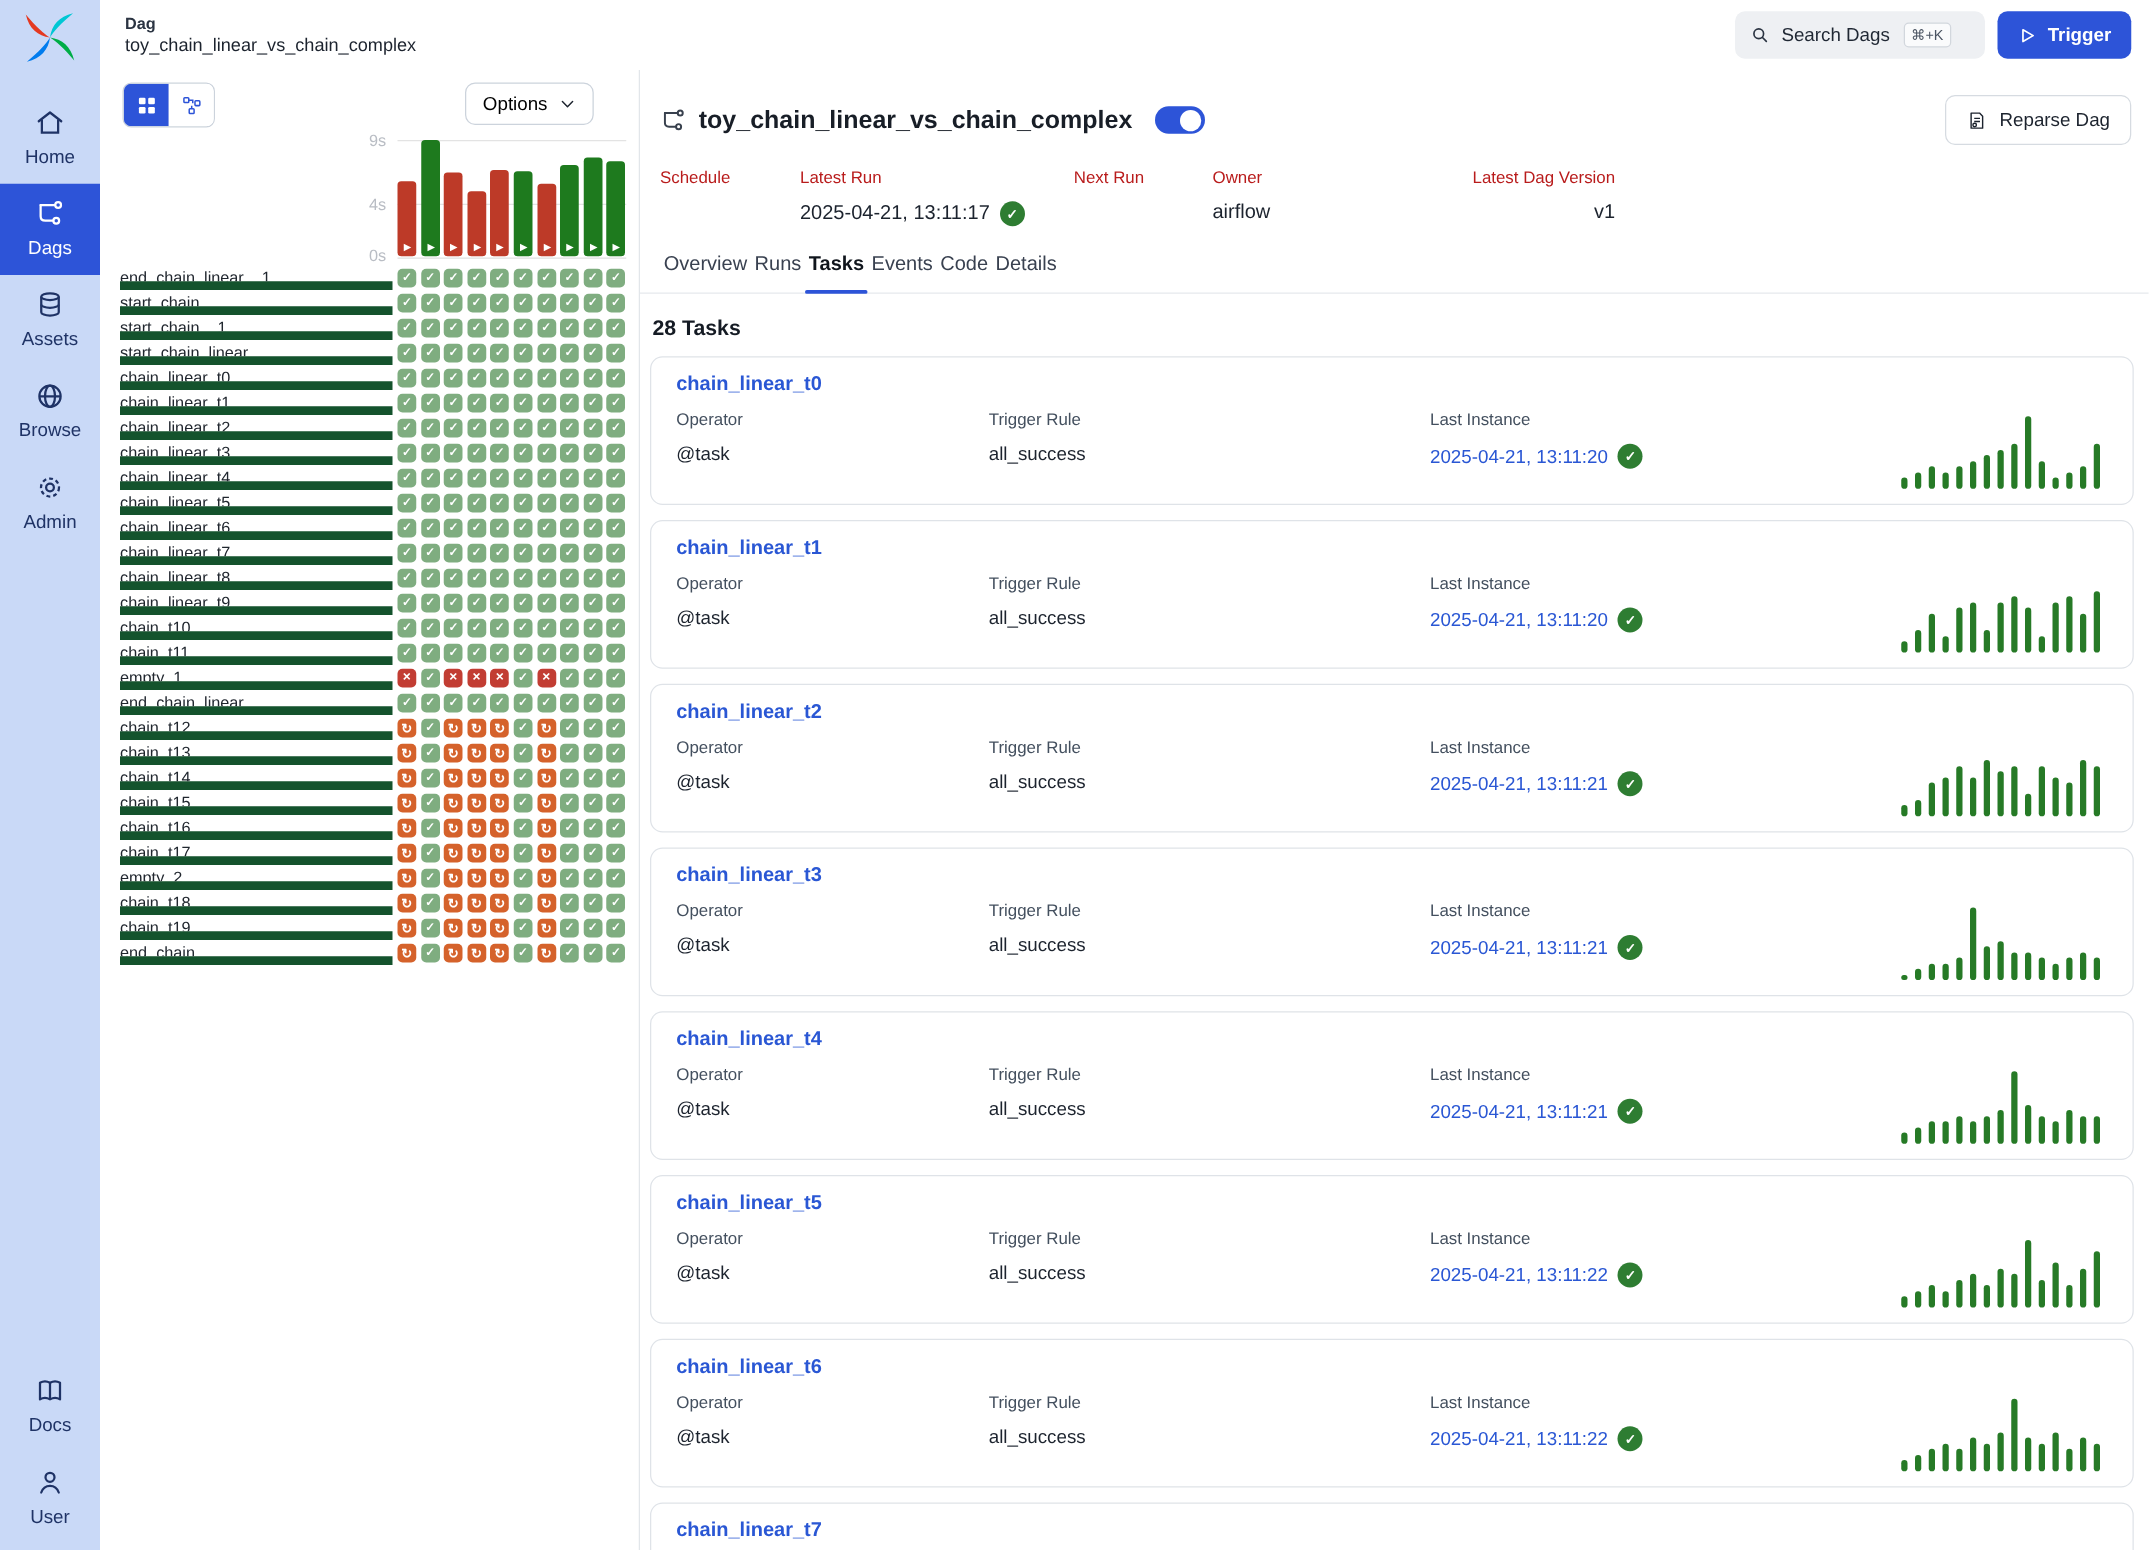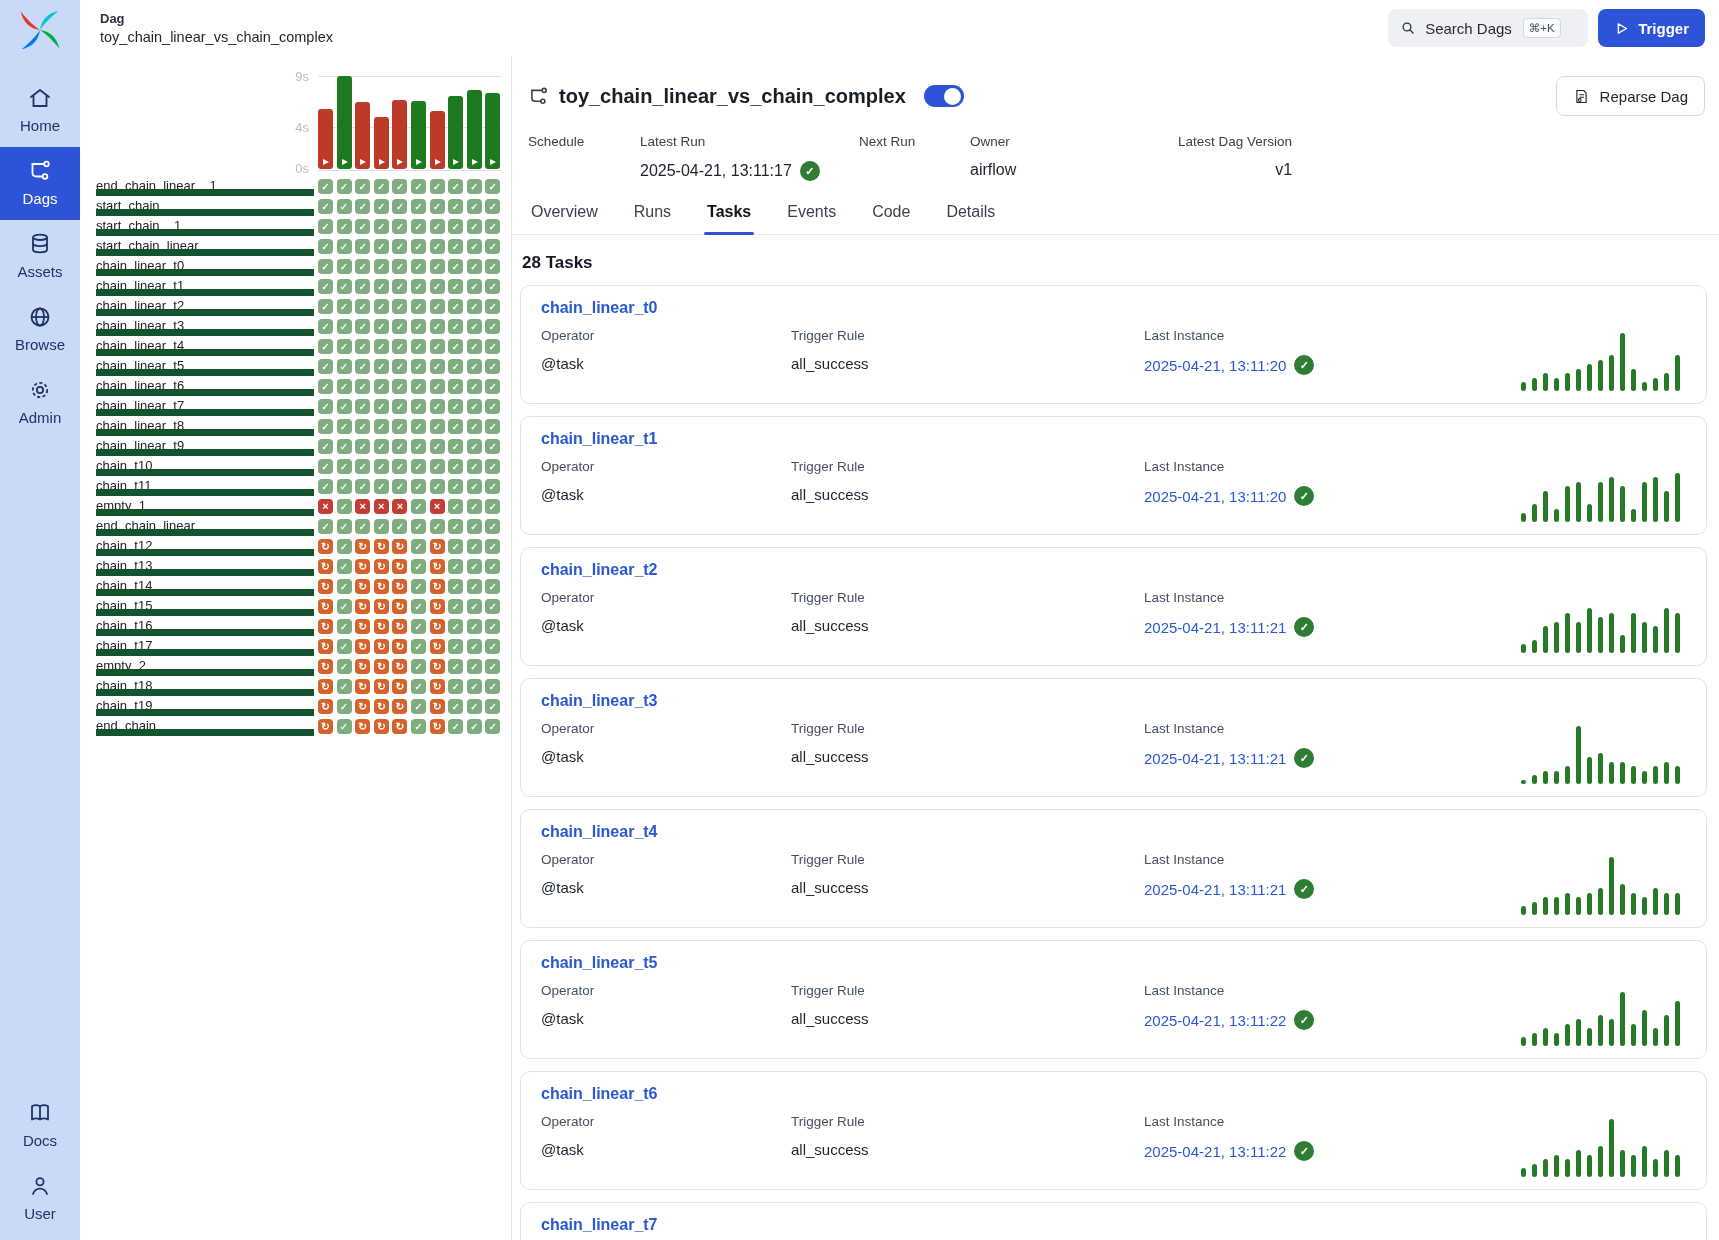--- a/index.html
+++ b/index.html
@@ -82,30 +82,30 @@
   .switch { width:40px; height:22px; border-radius:11px; background:var(--accent); position:relative;
     margin-left:8px; cursor:pointer; flex-shrink:0; }
   .switch::after { content:""; position:absolute; right:2.5px; top:2.5px; width:17px; height:17px;
     border-radius:50%; background:#fff; }
   .reparse-btn { margin-left:auto; height:40px; border:1px solid #d6dbe1; border-radius:8px; background:#fff;
     display:flex; align-items:center; gap:10px; padding:0 16px; font-size:15px; color:#1c232e; cursor:pointer;
     font-family:inherit; }
   .reparse-btn svg { width:17px; height:17px; stroke:#1c232e; fill:none; stroke-width:1.6; }
 
   .meta-row { display:flex; margin-top:18px; align-items:flex-start; }
-  .meta-col .flabel { font-size:13.5px; color:#404040; }
+  .meta-col .flabel { font-size:13.5px; color:#b91c1c; }
   .meta-col .fvalue { font-size:16px; color:#1c232e; margin-top:12px; display:flex; align-items:center; gap:8px; }
   .mc-schedule { width:112px; } .mc-latest { width:219px; } .mc-next { width:111px; }
   .mc-owner { width:208px; } .mc-tags { flex:1; } .mc-version { text-align:right; }
   .mc-version .fvalue { justify-content:flex-end; }
   .badge-check { width:20px; height:20px; border-radius:50%; background:var(--badge-green); color:#fff;
     font-size:11px; font-weight:bold; display:inline-flex; align-items:center; justify-content:center; flex-shrink:0; }
   .tag-icon { width:16px; height:16px; stroke:#1c232e; fill:none; stroke-width:1.7; flex-shrink:0; }
 
-  .tabs { display:flex; gap:30px; margin-top:22px; padding:0 14px 0 16px; border-bottom:1px solid #e6e9ed; }
+  .tabs { display:flex; margin-top:22px; padding:0 14px 0 16px; border-bottom:1px solid #e6e9ed; }
   .tab { font-size:16px; color:#394150; padding:0 3px 13px; cursor:pointer; position:relative; }
   .tab.active { color:#10151c; font-weight:bold; }
   .tab.active::after { content:""; position:absolute; left:0; right:0; bottom:-1px; height:3px;
     background:var(--accent); border-radius:2px; }
 
   .tasks-wrap { padding:0 12px 0 8px; }
   .tasks-count { font-size:17px; font-weight:bold; margin:18px 0 12px 2px; color:#151b24; }
   .cards { display:flex; flex-direction:column; gap:12px; }
   .card { border:1px solid #dfe3e8; border-radius:10px; height:119px; position:relative;
     padding:13px 20px 0; background:#fff; }
@@ -217,20 +217,46 @@
             <path d="M7 4.5l13 7.5-13 7.5z" fill="none" stroke="#fff" stroke-width="2.2" stroke-linejoin="round"></path>
           </svg>
           <span>Trigger</span>
         </button>
       </div>
     </header>
 
     <div class="content">
 
       <section class="left-panel">
+        <div class="panel-toolbar">
+          <div class="view-toggle">
+            <div class="vt-btn active">
+              <svg viewBox="0 0 24 24" fill="currentColor">
+                <rect x="3" y="3" width="7.5" height="7.5" rx="1.5"></rect>
+                  <rect x="13.5" y="3" width="7.5" height="7.5" rx="1.5"></rect>
+                <rect x="3" y="13.5" width="7.5" height="7.5" rx="1.5"></rect>
+                  <rect x="13.5" y="13.5" width="7.5" height="7.5" rx="1.5"></rect>
+              </svg>
+            </div>
+            <div class="vt-btn">
+              <svg viewBox="0 0 24 24" fill="none" stroke="#2d54d8" stroke-width="1.7">
+                <rect x="3" y="3" width="5.5" height="5.5" rx="1"></rect>
+                <rect x="15.5" y="6.5" width="5.5" height="5.5" rx="1"></rect>
+                <rect x="9" y="15.5" width="5.5" height="5.5" rx="1"></rect>
+                <path d="M8.5 5.8h4.5v3.5M11.8 12v3.5"></path>
+              </svg>
+            </div>
+          </div>
+          <button class="options-btn">
+            <span>Options</span>
+            <svg viewBox="0 0 24 24">
+              <path d="M5 9l7 7 7-7" stroke-linecap="round" stroke-linejoin="round"></path>
+            </svg>
+          </button>
+        </div>
 
         <div class="chart">
           <div class="chart-axis">
             <span class="axis-label axis-9">9s</span>
             <span class="axis-label axis-4">4s</span>
             <span class="axis-label axis-0">0s</span>
           </div>
           <div class="chart-bars" id="run-bars">
             <div class="gridline" style="bottom:91.8px"></div>
             <div class="gridline" style="bottom:40.8px"></div>

